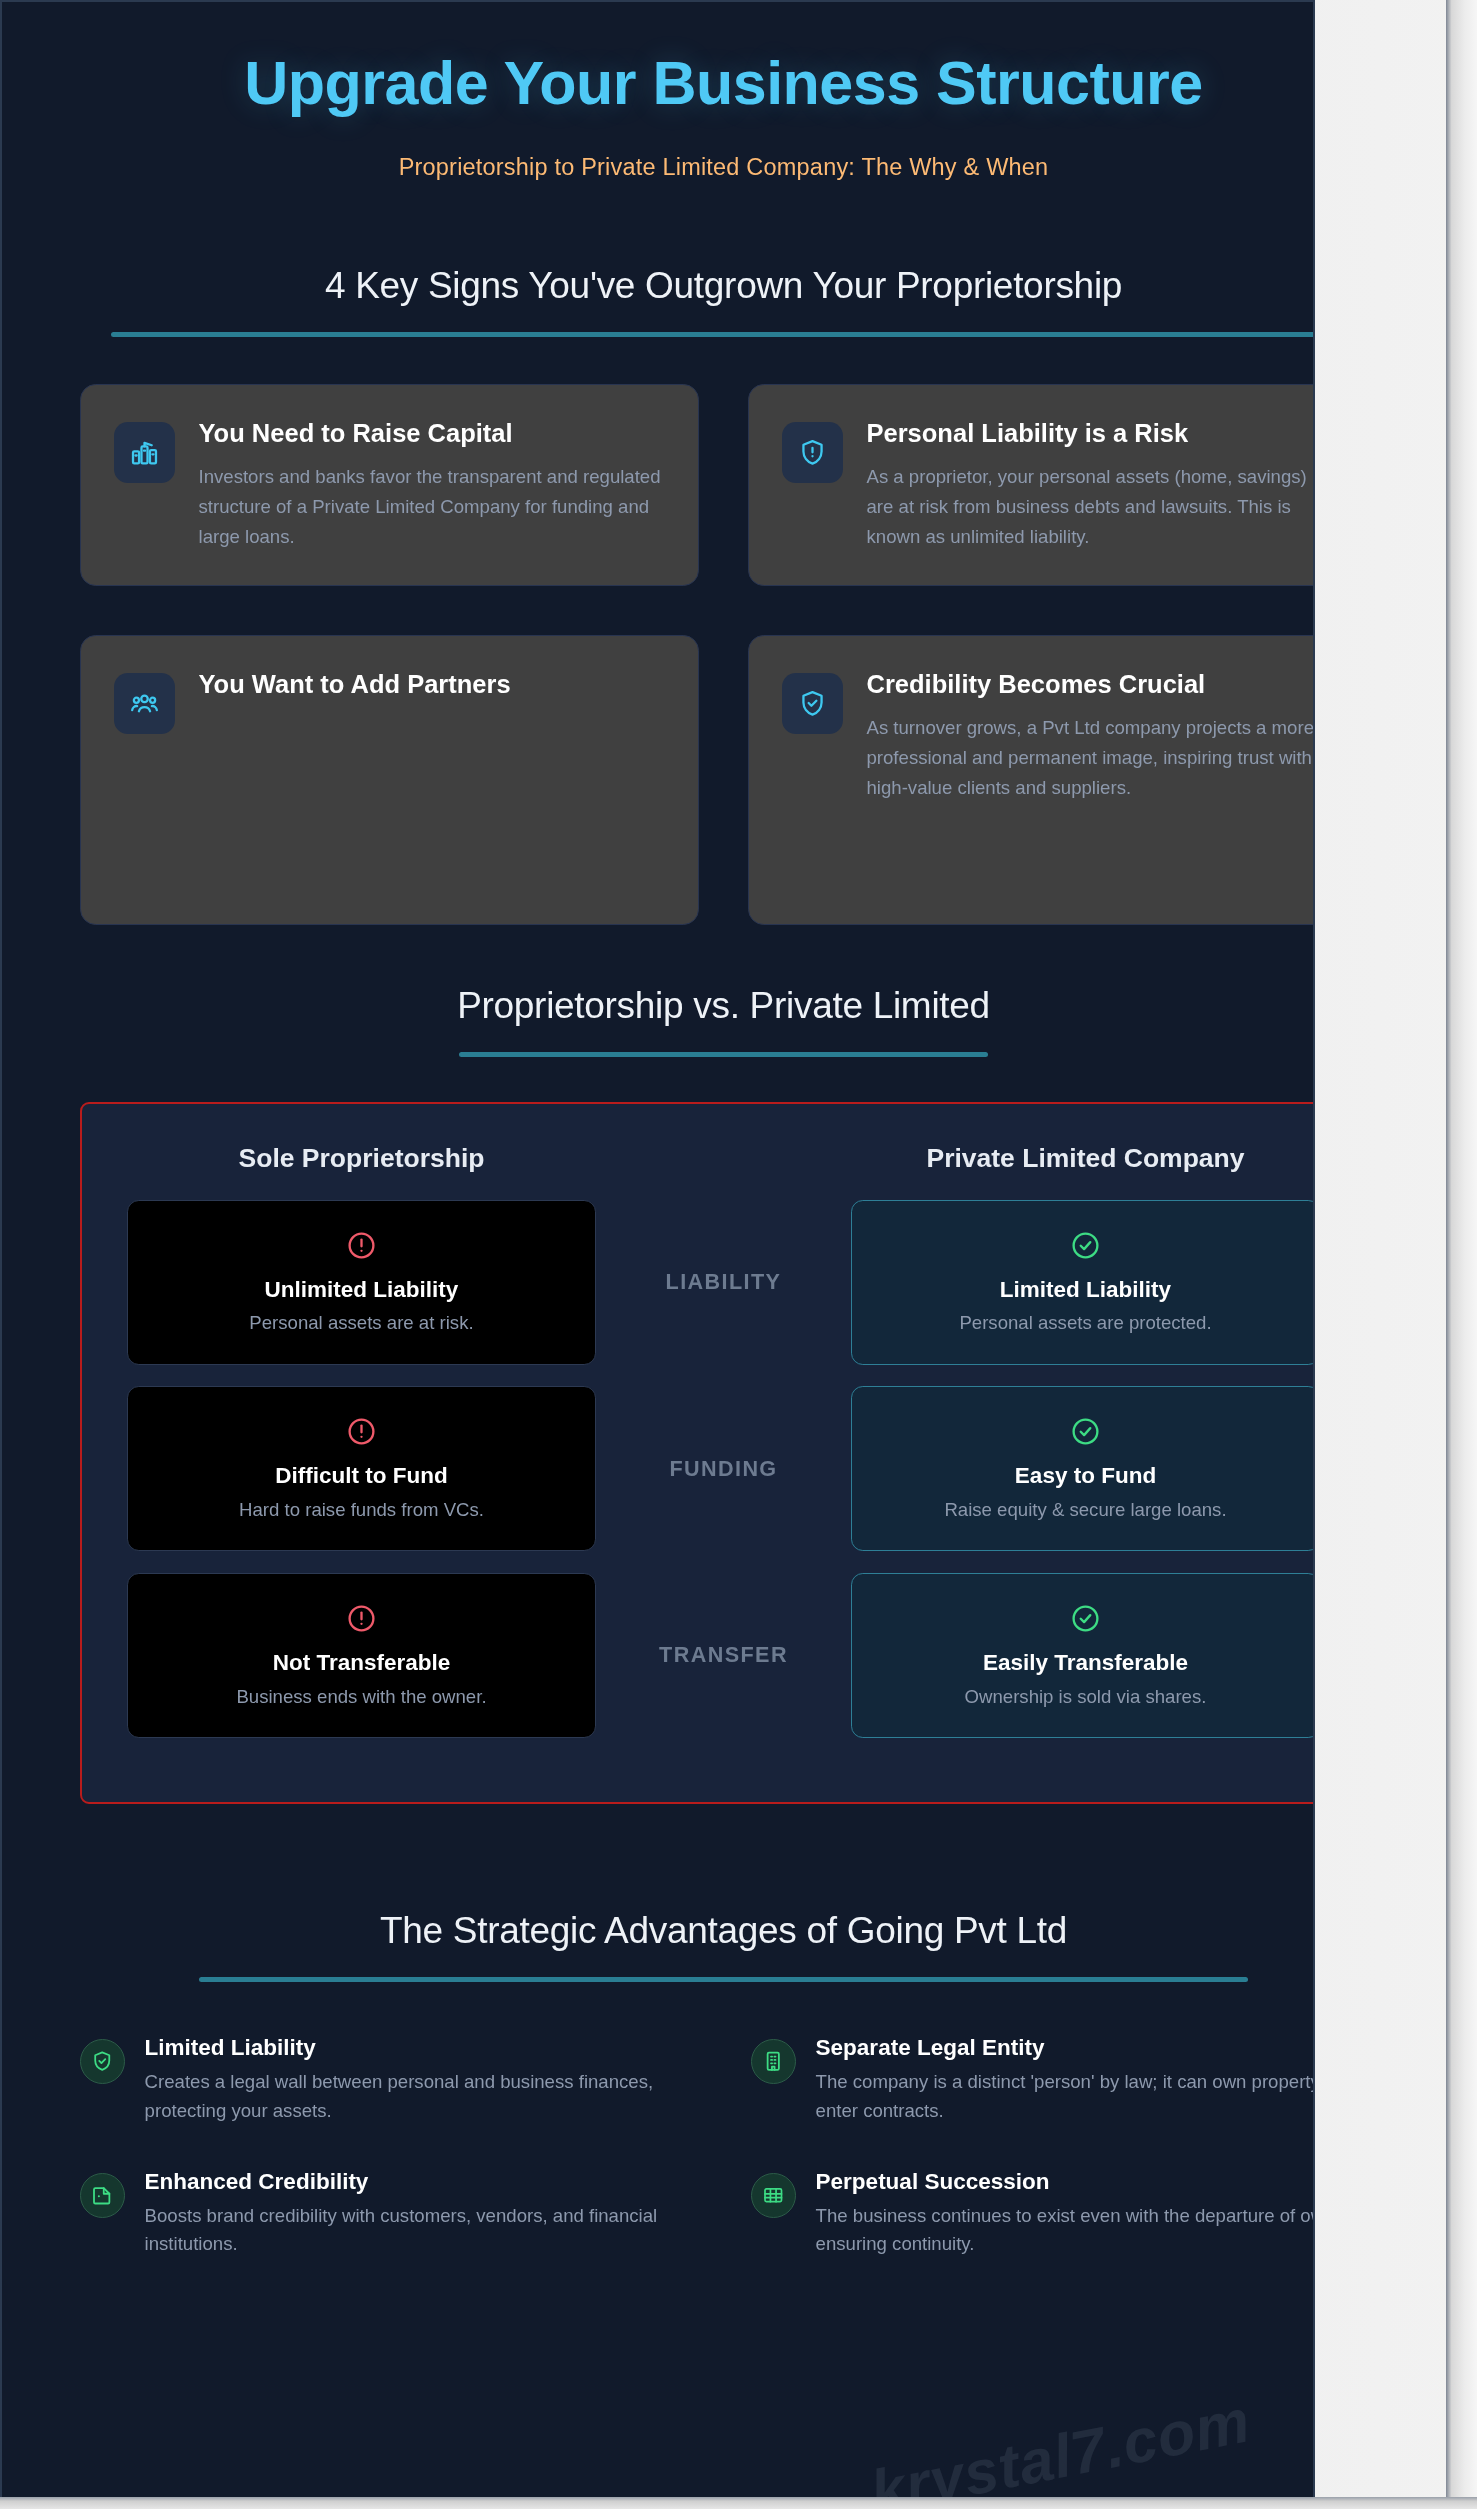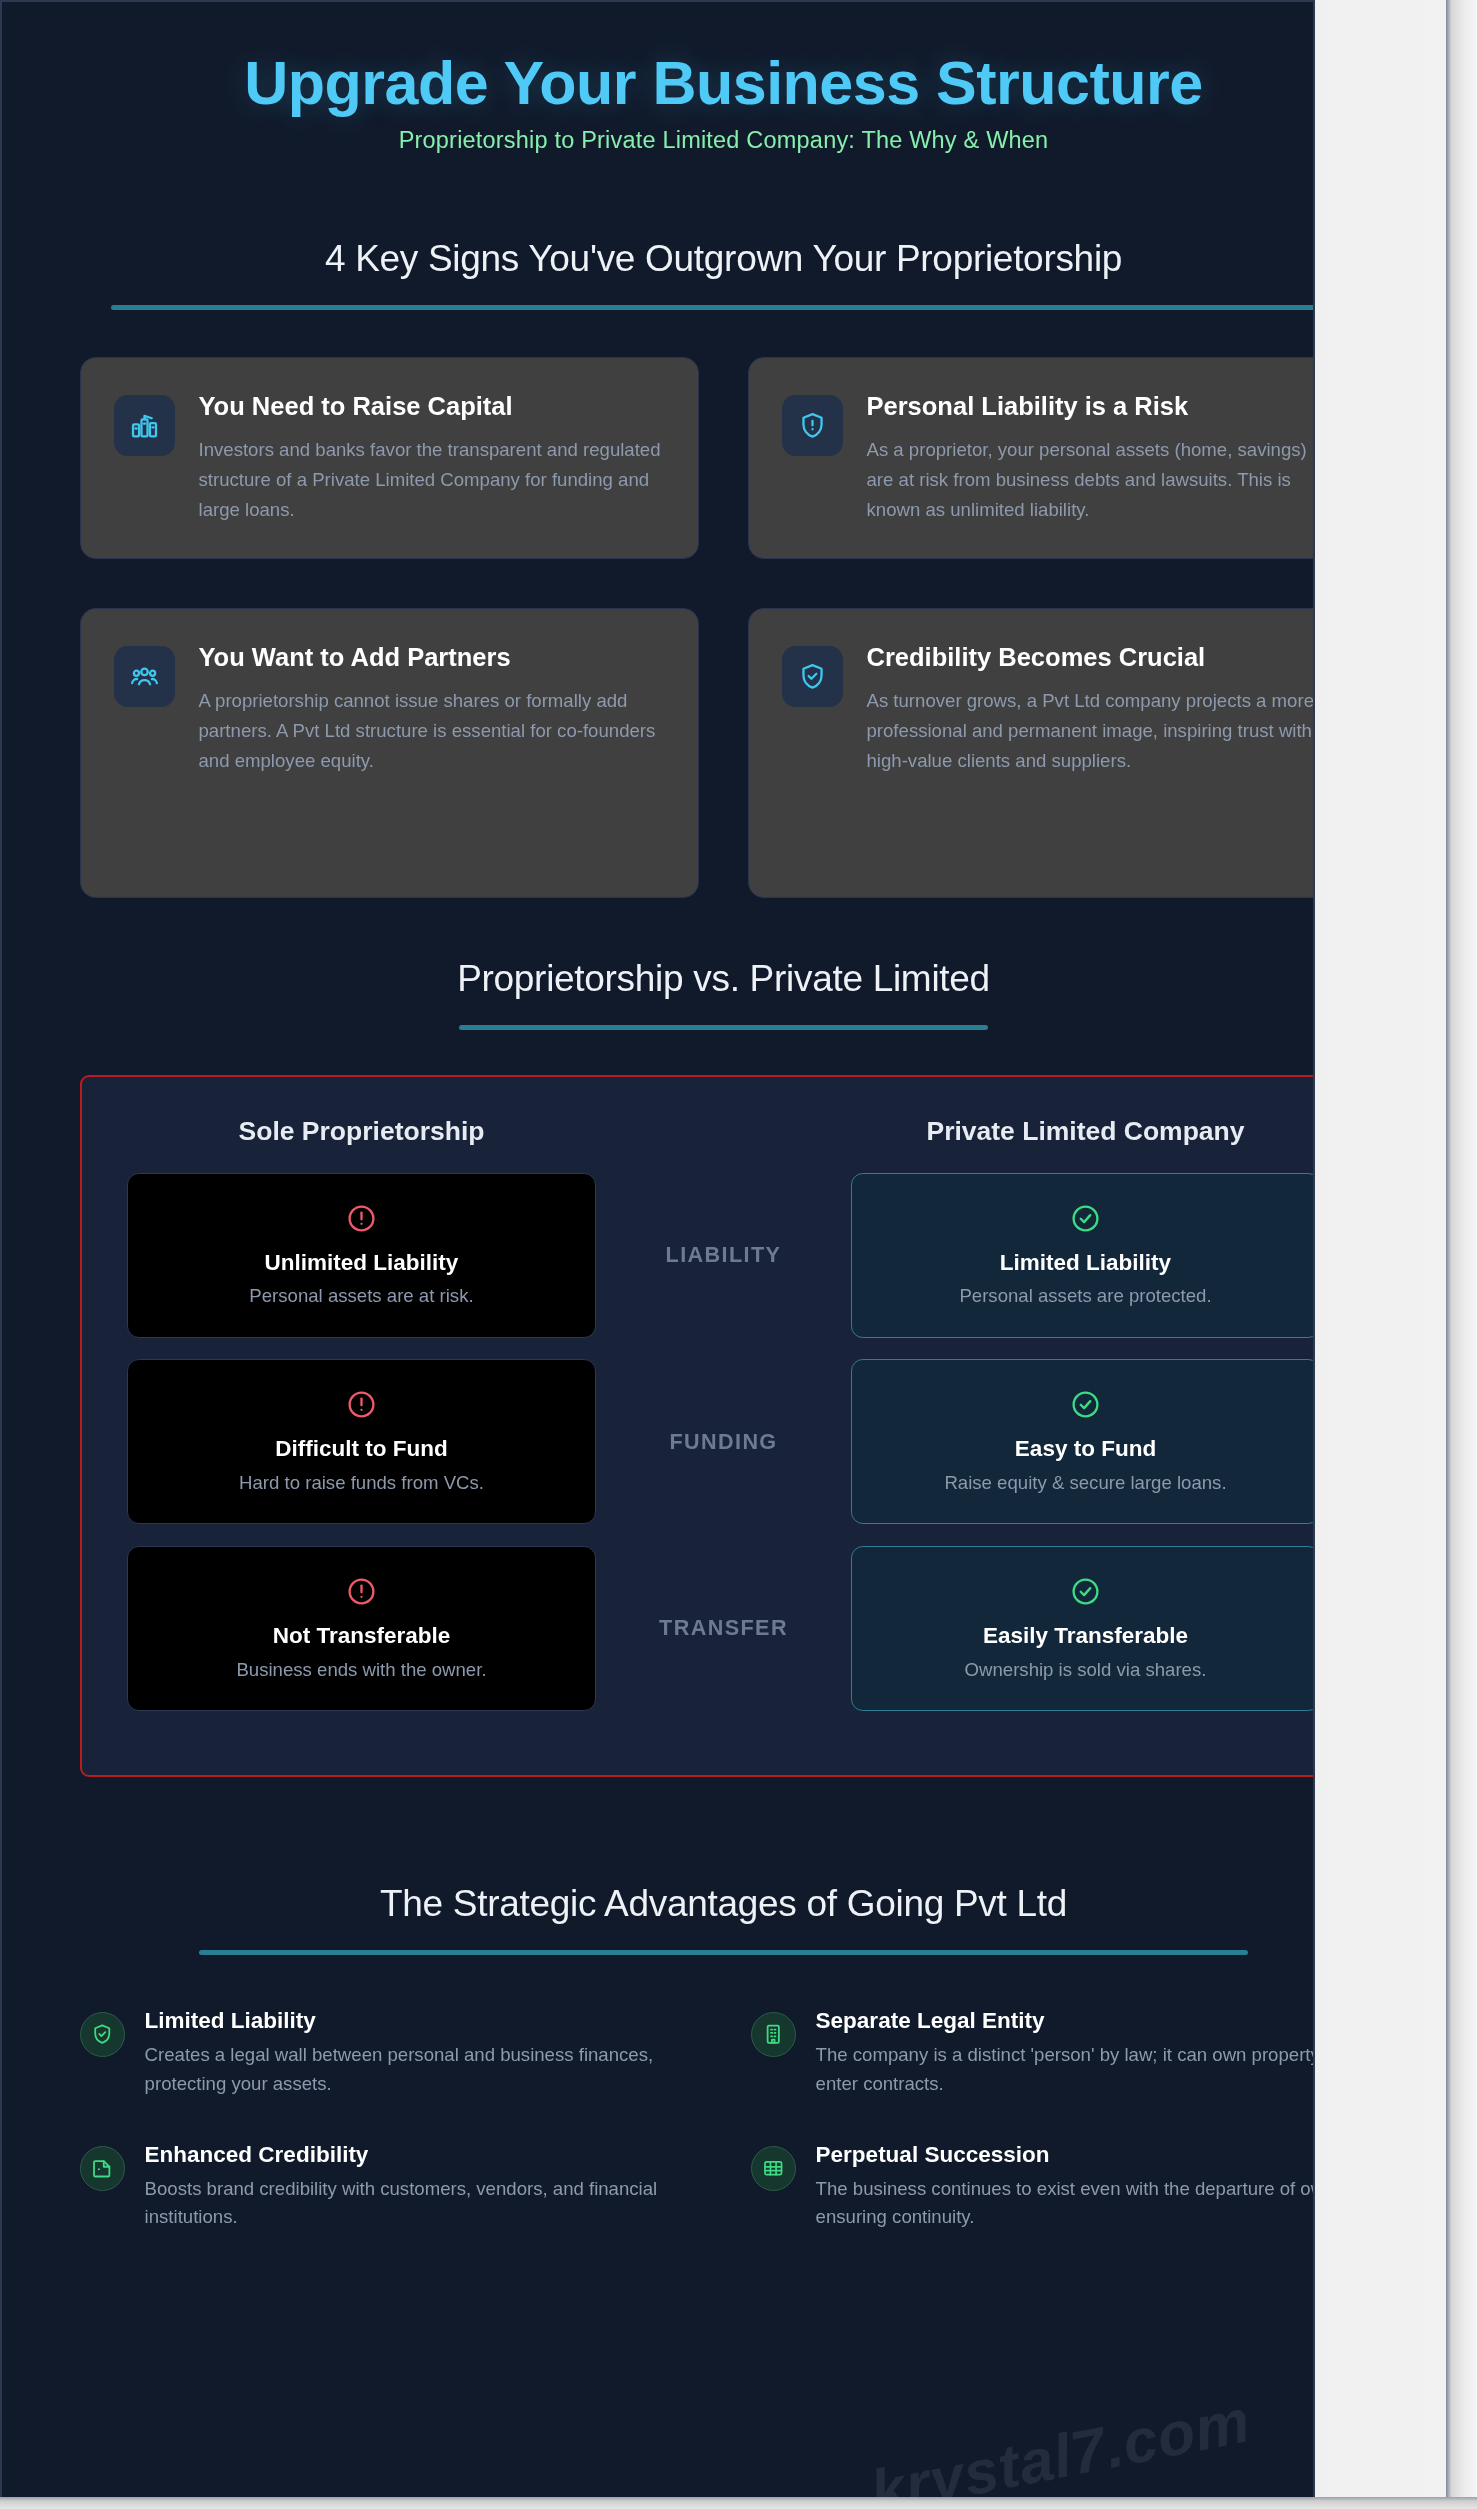--- a/index.html
+++ b/index.html
@@ -59,22 +59,22 @@
   .hero-title {
     color: #4FC9F5;
     font-size: 61px;
     font-weight: 700;
     line-height: 1.12;
     letter-spacing: -0.5px;
     text-shadow: 0 0 27.4px rgba(79,201,245,0.22);
     padding: 0 118px;
   }
   .hero-sub {
-    margin-top: 10px;
-    color: #86efac;
+    margin-top: 37px;
+    color: #fdba74;
     font-size: 23.5px;
     font-weight: 400;
     letter-spacing: 0.2px;
   }
 
   
   .sec-head { text-align: center; }
   .sec-head h2 {
     display: inline-block;
     color: #eef2f7;
@@ -307,21 +307,20 @@
               <circle cx="12" cy="8.2" r="2.7"></circle>
               <circle cx="5.3" cy="9.3" r="2.1"></circle>
               <circle cx="18.7" cy="9.3" r="2.1"></circle>
               <path d="M7.4 18.4a4.8 4.8 0 0 1 9.2 0"></path>
               <path d="M1.8 17.4a3.8 3.8 0 0 1 4.1-3.3"></path>
               <path d="M22.2 17.4a3.8 3.8 0 0 0-4.1-3.3"></path>
             </svg>
           </div>
           <div class="sign-body">
             <div class="sign-title">You Want to Add Partners</div>
-            <div class="sign-desc">A proprietorship cannot issue shares or formally add partners. A Pvt Ltd structure is essential for co-founders and employee equity.</div>
           </div>
         </div>
 
         <div class="sign-card tall">
           <div class="sign-icon-box">
             <svg viewBox="0 0 24 24" fill="none" stroke="#3ec8f0" stroke-width="1.9" stroke-linecap="round" stroke-linejoin="round">
               <path d="M12 2.6 4.5 5.6v5.6c0 4.6 3.1 8.4 7.5 10 4.4-1.6 7.5-5.4 7.5-10V5.6z"></path>
               <path d="m8.8 11.6 2.3 2.3 4.1-4.2"></path>
             </svg>
           </div>

